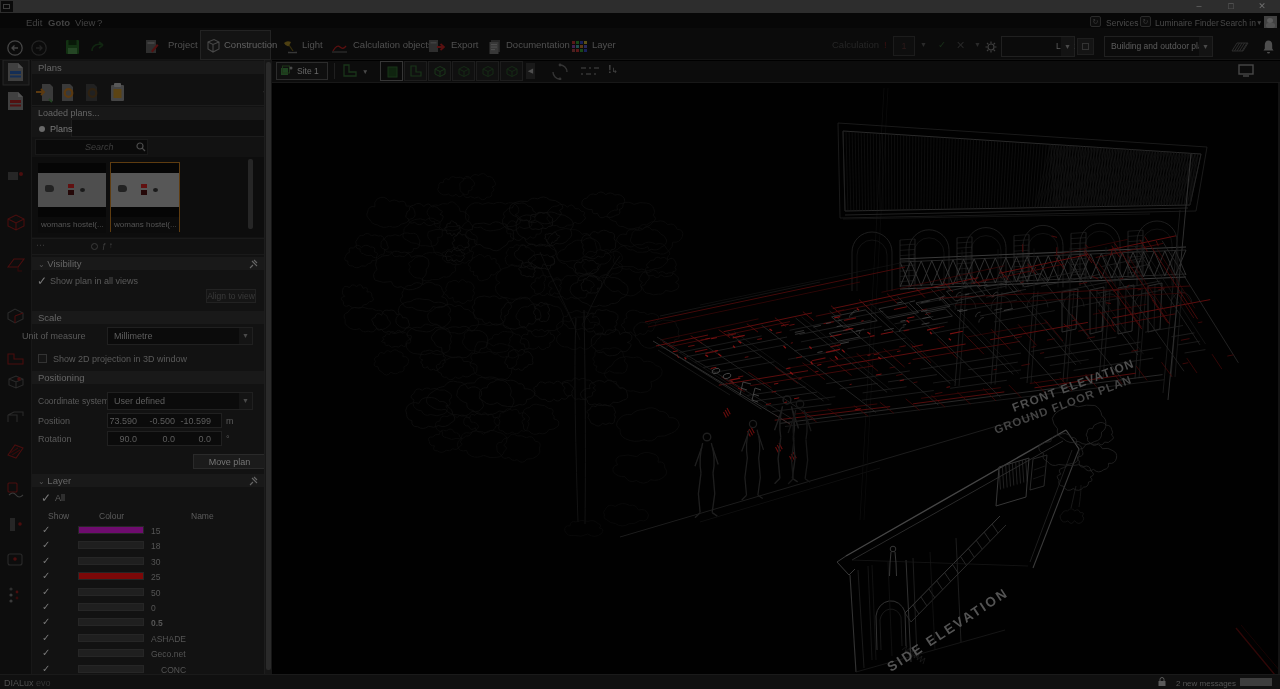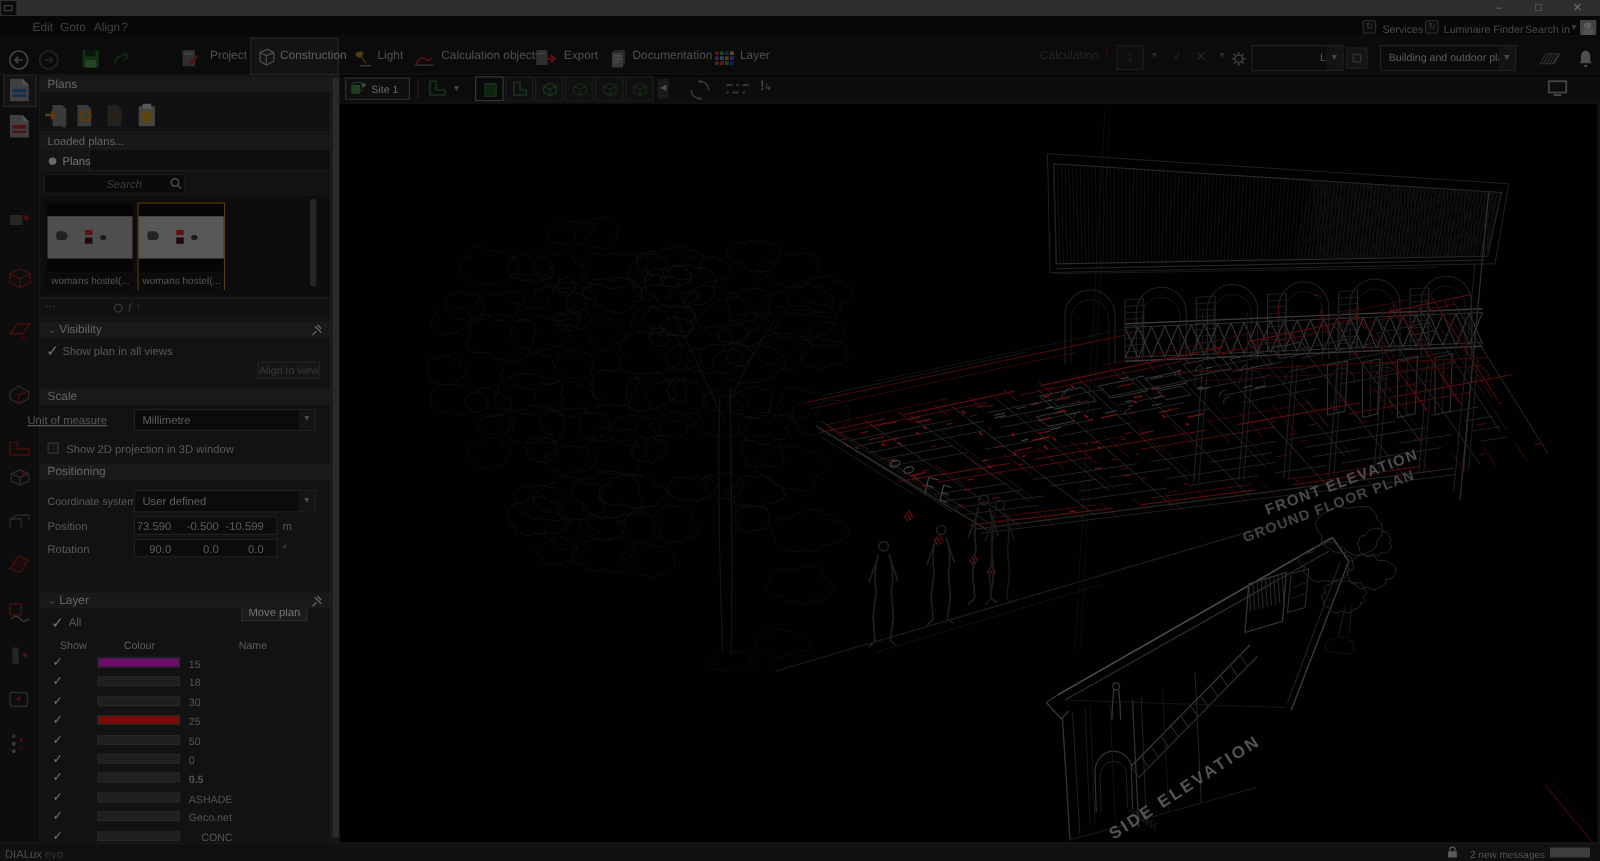--- a/index.html
+++ b/index.html
@@ -31,22 +31,22 @@
 </style></head><body>
 <div id="titlebar" class="abs"></div>
 <div id="appicon" class="abs"></div>
 <div class="abs" style="left:3px;top:4px;width:7px;height:5px;border:1px solid #3e3e3e;"></div>
 <div class="abs winbtn" style="left:1192px;">–</div>
 <div class="abs winbtn" style="left:1224px;">□</div>
 <div class="abs winbtn" style="left:1255px;">✕</div>
 <div id="menubar" class="abs"></div>
 <div class="menu" style="left:0;top:17px;margin-top:39px;">File</div>
 <div class="menu" style="left:26px;top:17px;">Edit</div>
-<div class="menu" style="left:48px;top:17px;">Goto</div>
-<div class="menu" style="left:75px;top:17px;">Align</div>
+<div class="menu" style="left:48px;top:17px;font-weight:bold;">Goto</div>
+<div class="menu" style="left:75px;top:17px;">View</div>
 <div class="menu" style="left:97px;top:17px;">?</div>
 <div class="svcbox" style="left:1090px;top:16px;">↻</div>
 <div id="row2r" style="left:1106px;top:18px;font-size:8.5px;">Services</div>
 <div class="svcbox" style="left:1140px;top:16px;">↻</div>
 <div id="row2r" style="left:1155px;top:18px;font-size:8.5px;">Luminaire Finder</div>
 <div id="row2r" style="left:1220px;top:18px;font-size:8.5px;">Search in</div>
 <div id="row2r" style="left:1256px;top:19px;color:#424242;font-size:6.5px;">▼</div>
 <div class="abs" style="left:1264px;top:16px;width:13px;height:12px;background:#424242;">
     <div style="position:absolute;left:3px;top:2px;width:6px;height:5px;background:#5c5c5c;border-radius:50%;"></div>
     <div style="position:absolute;left:2px;top:7px;width:9px;height:5px;background:#525252;border-radius:2px;"></div>
@@ -317,42 +317,42 @@
 <div class="abs" style="left:36px;top:240px;color:#424242;font-size:9px;">⋯</div>
 <div class="abs" style="left:91px;top:243px;width:7px;height:7px;border:1px solid #3a3a3a;border-radius:50%;"></div>
 <div class="abs" style="left:102px;top:241px;color:#424242;font-size:8px;">ƒ ↑</div>
 <div class="phead" style="left:32px;top:257px;"><span class="t"><span style="color:#555;font-size:8px;">⌄</span> Visibility</span><svg style="position:absolute;right:6px;top:2px;" width="9" height="10" viewBox="0 0 9 10">
       <path d="M1,9 L4,6 M4,3 L7,6 M3,2 L8,7 M5,1 L8,4" stroke="#666" stroke-width="1.1" fill="none"></path>
     </svg></div>
 <div class="lchk" style="left:37px;top:274px;font-size:12px;">✓</div>
 <div class="plabel" style="left:50px;top:276px;">Show plan in all views</div>
 <div class="abs" style="left:206px;top:289px;width:50px;height:14px;background:#151515;border:1px solid #222;color:#3a3a3a;font-size:8.5px;text-align:center;line-height:13px;">Align to view</div>
 <div class="phead" style="left:32px;top:311px;"><span class="t">Scale</span></div>
-<div class="plabel" style="left:22px;top:331px;text-decoration:underline;">Unit of measure</div>
+<div class="plabel" style="left:22px;top:331px;">Unit of measure</div>
 <div class="pinput" style="left:107px;top:327px;width:146px;height:18px;line-height:16px;"><span style="margin-left:6px;">Millimetre</span><div class="caretbox" style="line-height:16px;">▼</div></div>
 <div class="abs" style="left:38px;top:354px;width:9px;height:9px;background:#151515;border:1px solid #333;"></div>
 <div class="plabel" style="left:53px;top:354px;">Show 2D projection in 3D window</div>
 <div class="phead" style="left:32px;top:371px;"><span class="t">Positioning</span></div>
 <div class="plabel" style="left:38px;top:396px;font-size:8.5px;">Coordinate system</div>
 <div class="pinput" style="left:107px;top:392px;width:146px;height:18px;line-height:16px;"><span style="margin-left:6px;">User defined</span><div class="caretbox" style="line-height:16px;">▼</div></div>
 <div class="plabel" style="left:38px;top:416px;">Position</div>
 <div class="pinput" style="left:107px;top:413px;width:115px;height:15px;line-height:14px;">
     <span style="position:absolute;right:84px;">73.590</span>
     <span style="position:absolute;right:46px;">-0.500</span>
     <span style="position:absolute;right:10px;">-10.599</span>
   </div>
 <div class="plabel" style="left:226px;top:416px;">m</div>
 <div class="plabel" style="left:38px;top:434px;">Rotation</div>
 <div class="pinput" style="left:107px;top:431px;width:115px;height:15px;line-height:14px;">
     <span style="position:absolute;right:84px;">90.0</span>
     <span style="position:absolute;right:46px;">0.0</span>
     <span style="position:absolute;right:10px;">0.0</span>
   </div>
 <div class="plabel" style="left:226px;top:434px;">°</div>
-<div class="abs" style="left:193px;top:454px;width:53px;height:15px;background:#1b1b1b;border:1px solid #2a2a2a;color:#767676;font-size:9px;text-align:center;line-height:14px;margin-top:28px;">Move plan</div>
+<div class="abs" style="left:193px;top:454px;width:73px;height:15px;background:#1b1b1b;border:1px solid #2a2a2a;color:#767676;font-size:9px;text-align:center;line-height:14px;">Move plan</div>
 <div class="phead" style="left:32px;top:474px;"><span class="t"><span style="color:#555;font-size:8px;">⌄</span> Layer</span><svg style="position:absolute;right:6px;top:2px;" width="9" height="10" viewBox="0 0 9 10">
       <path d="M1,9 L4,6 M4,3 L7,6 M3,2 L8,7 M5,1 L8,4" stroke="#666" stroke-width="1.1" fill="none"></path>
     </svg></div>
 <div class="lchk" style="left:41px;top:491px;font-size:12px;">✓</div>
 <div class="plabel" style="left:55px;top:493px;">All</div>
 <div class="abs" style="left:48px;top:511px;color:#5c5c5c;font-size:8.5px;">Show</div>
 <div class="abs" style="left:99px;top:511px;color:#5c5c5c;font-size:8.5px;">Colour</div>
 <div class="abs" style="left:191px;top:511px;color:#5c5c5c;font-size:8.5px;">Name</div>
 <div class="lchk" style="left:42px;top:524px;">✓</div>
 <div class="swatch" style="left:78px;top:526px;background:#6e0c6e;border:1px solid #262626;"></div>

